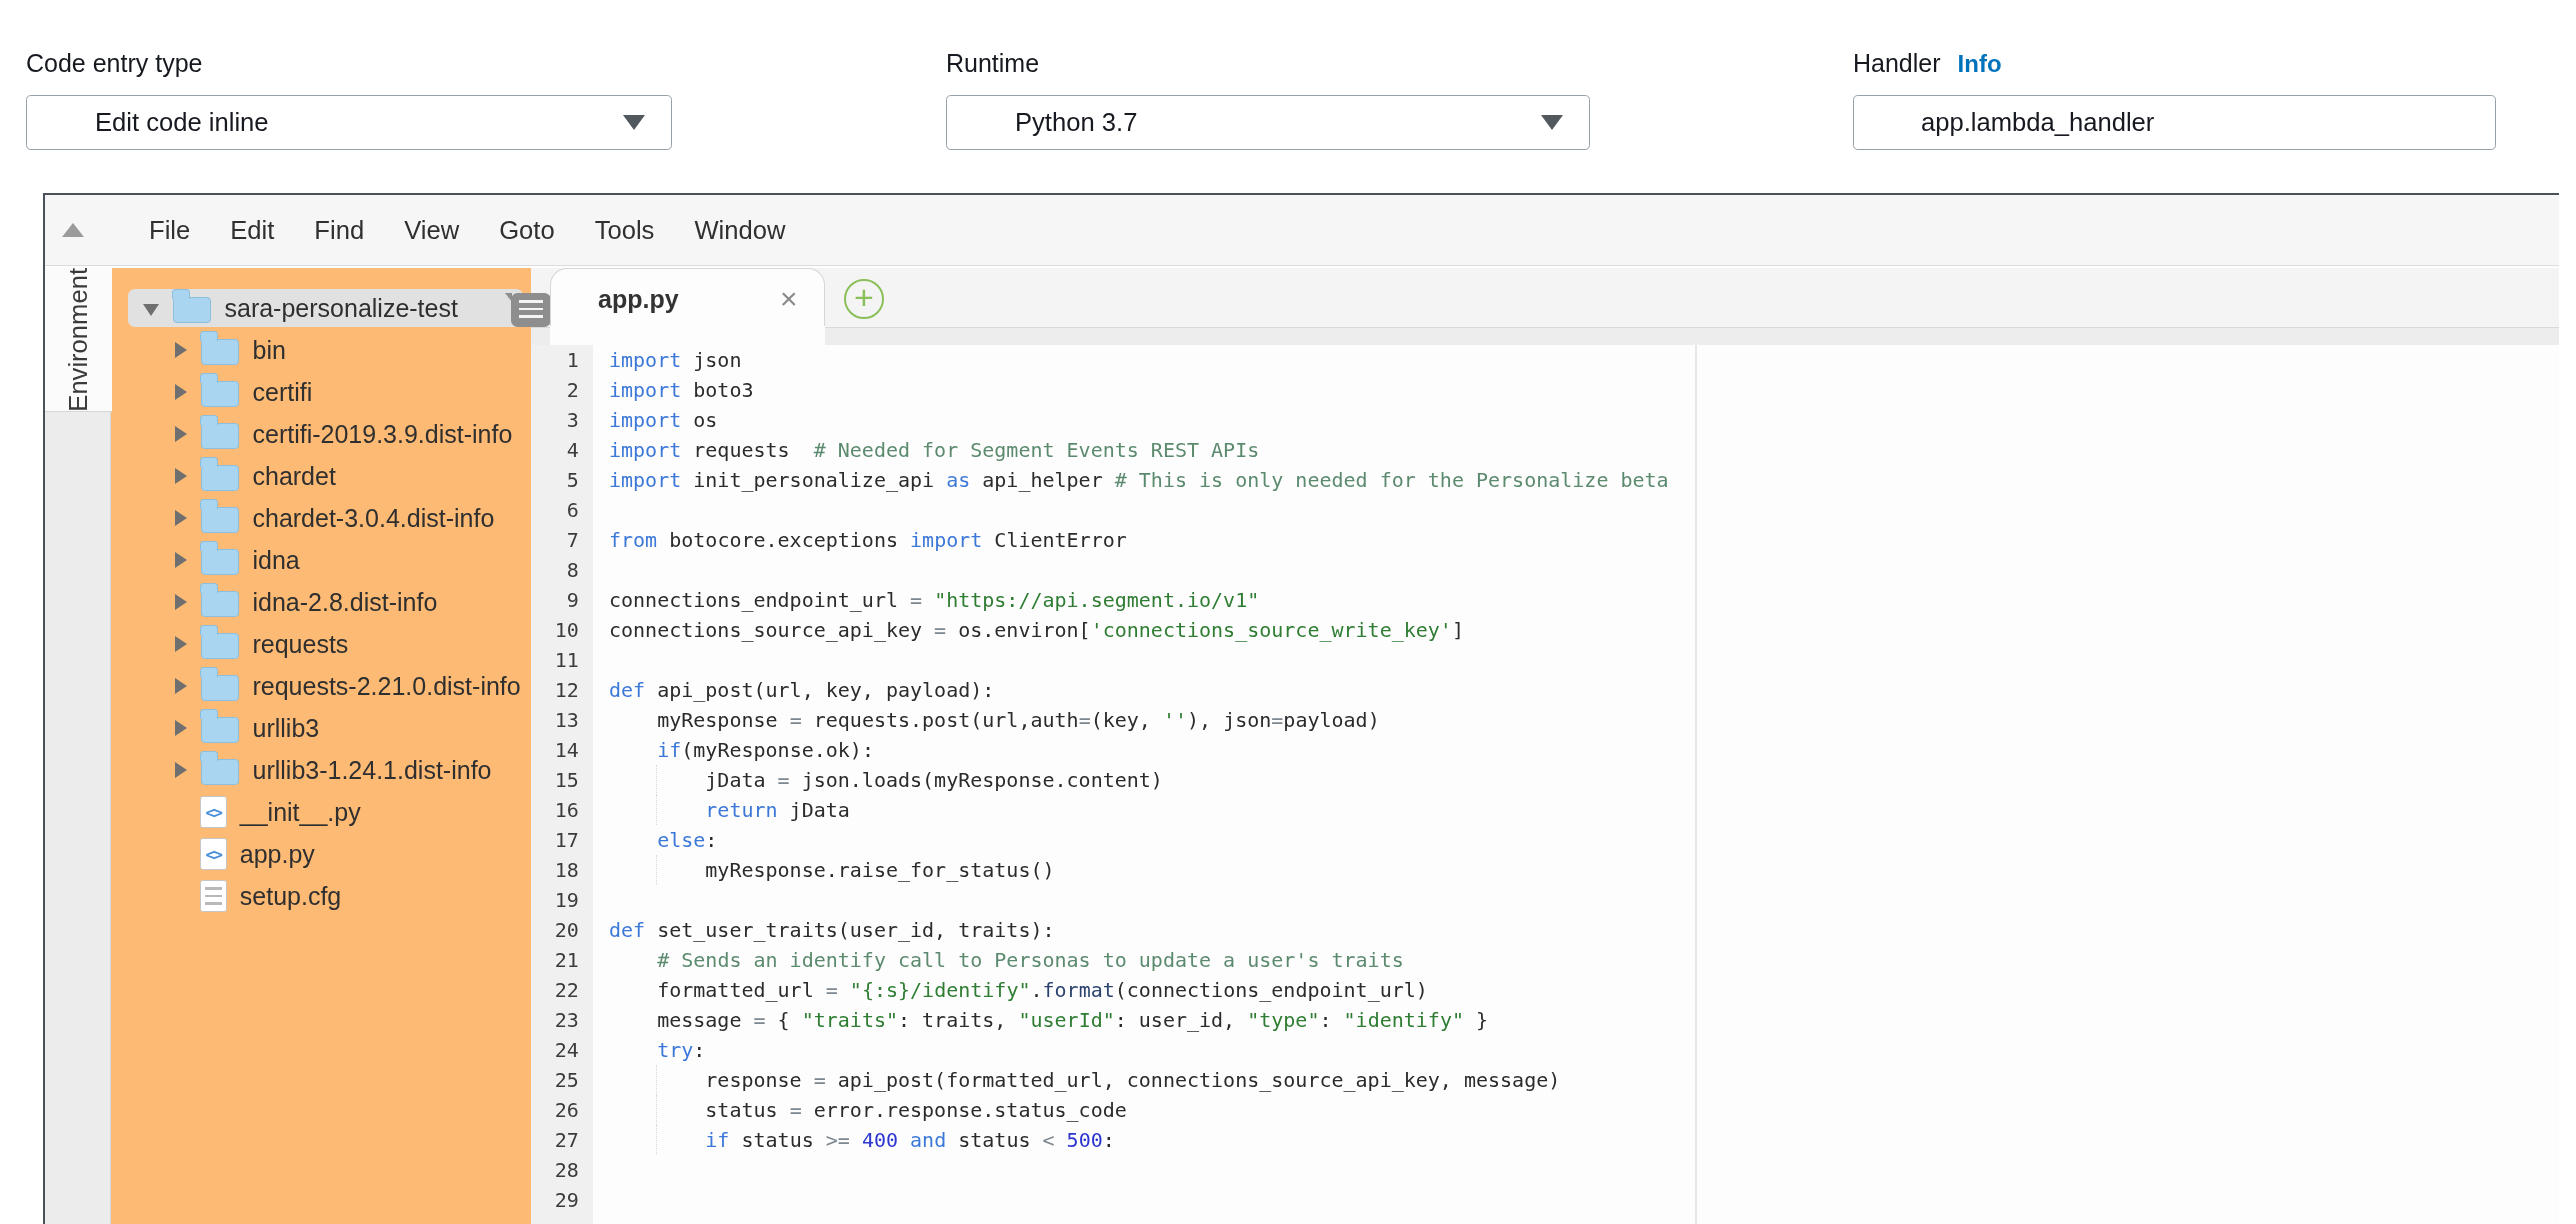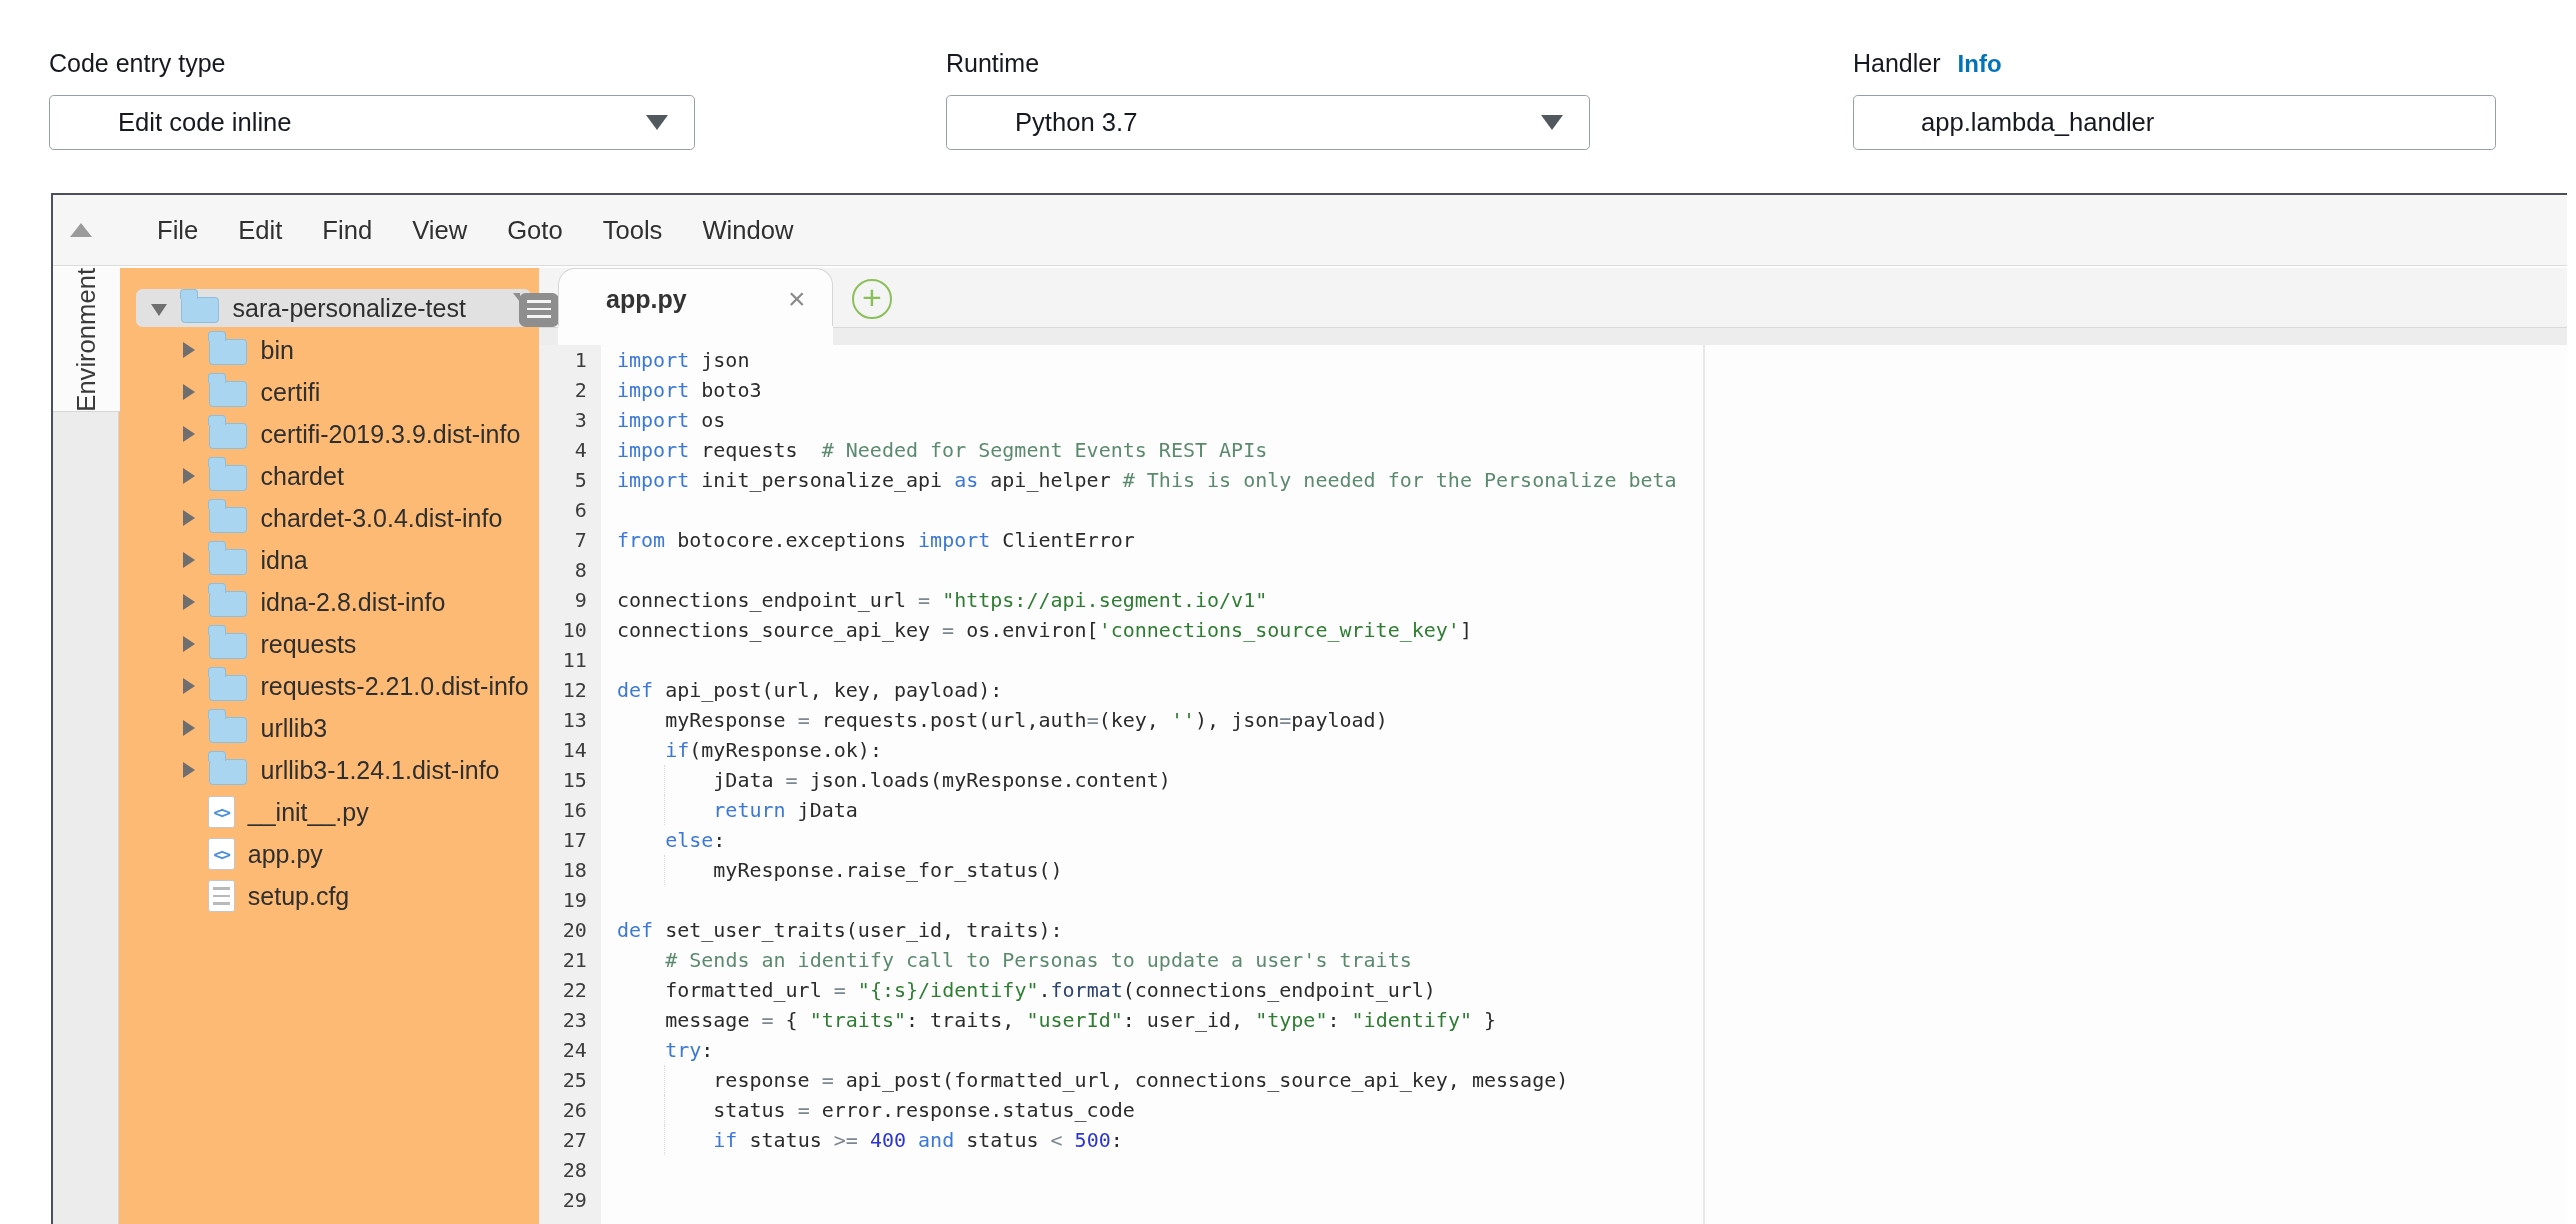--- a/index.html
+++ b/index.html
@@ -11,26 +11,26 @@
   .field-label { font-size:25px; color:#16191f; display:flex; align-items:center; gap:17px; }
   .info-link { color:#0073bb; font-weight:bold; font-size:24px; }
   .control { margin-top:17px; height:55px; background:#fff; border:1.9px solid #95a0a6; border-radius:4.7px;
              display:flex; align-items:center; font-size:25.6px; color:#16191f; position:relative;padding-left:43px; }
   .control .val { padding-left:25px; }
   .dd-arrow { position:absolute; right:26.5px; width:0; height:0;
               border-left:11.4px solid transparent; border-right:11.4px solid transparent;
               border-top:15px solid #51585e; }
   .control input { border:none; outline:none; font-size:25.6px; color:#16191f; background:transparent;
                    width:100%; padding:0 24px; font-family:"Liberation Sans", sans-serif; }
-  #field-entry { left:49px; } #field-entry .control { width:646px; }
+  #field-entry { left:26px; } #field-entry .control { width:646px; }
   #field-runtime { left:946px; } #field-runtime .control { width:644px; }
   #field-handler { left:1853px; } #field-handler .control { width:643px; }
 
   
-  .ide { position:absolute; left:51px; top:193px; width:2516px; height:1031px;
+  .ide { position:absolute; left:43px; top:193px; width:2516px; height:1031px;
          border-top:2.8px solid #4a515a; border-left:2.8px solid #4a515a; background:#fdfdfd; }
   .menubar { height:71px; background:#f6f6f6; border-bottom:1.9px solid #dcdcdc;
              display:flex; align-items:center; }
   .collapse-tri { width:0; height:0; border-left:11.4px solid transparent; border-right:11.4px solid transparent;
                   border-bottom:14.2px solid #9b9b9b; margin-left:17px; }
   .menu-items { display:flex; margin-left:45px; }
   .menu-item { font-size:25.6px; color:#303030; padding:0 20px; cursor:default; }
 
   .ide-body { position:absolute; top:73px; left:0; right:0; bottom:0; display:flex; }
 

